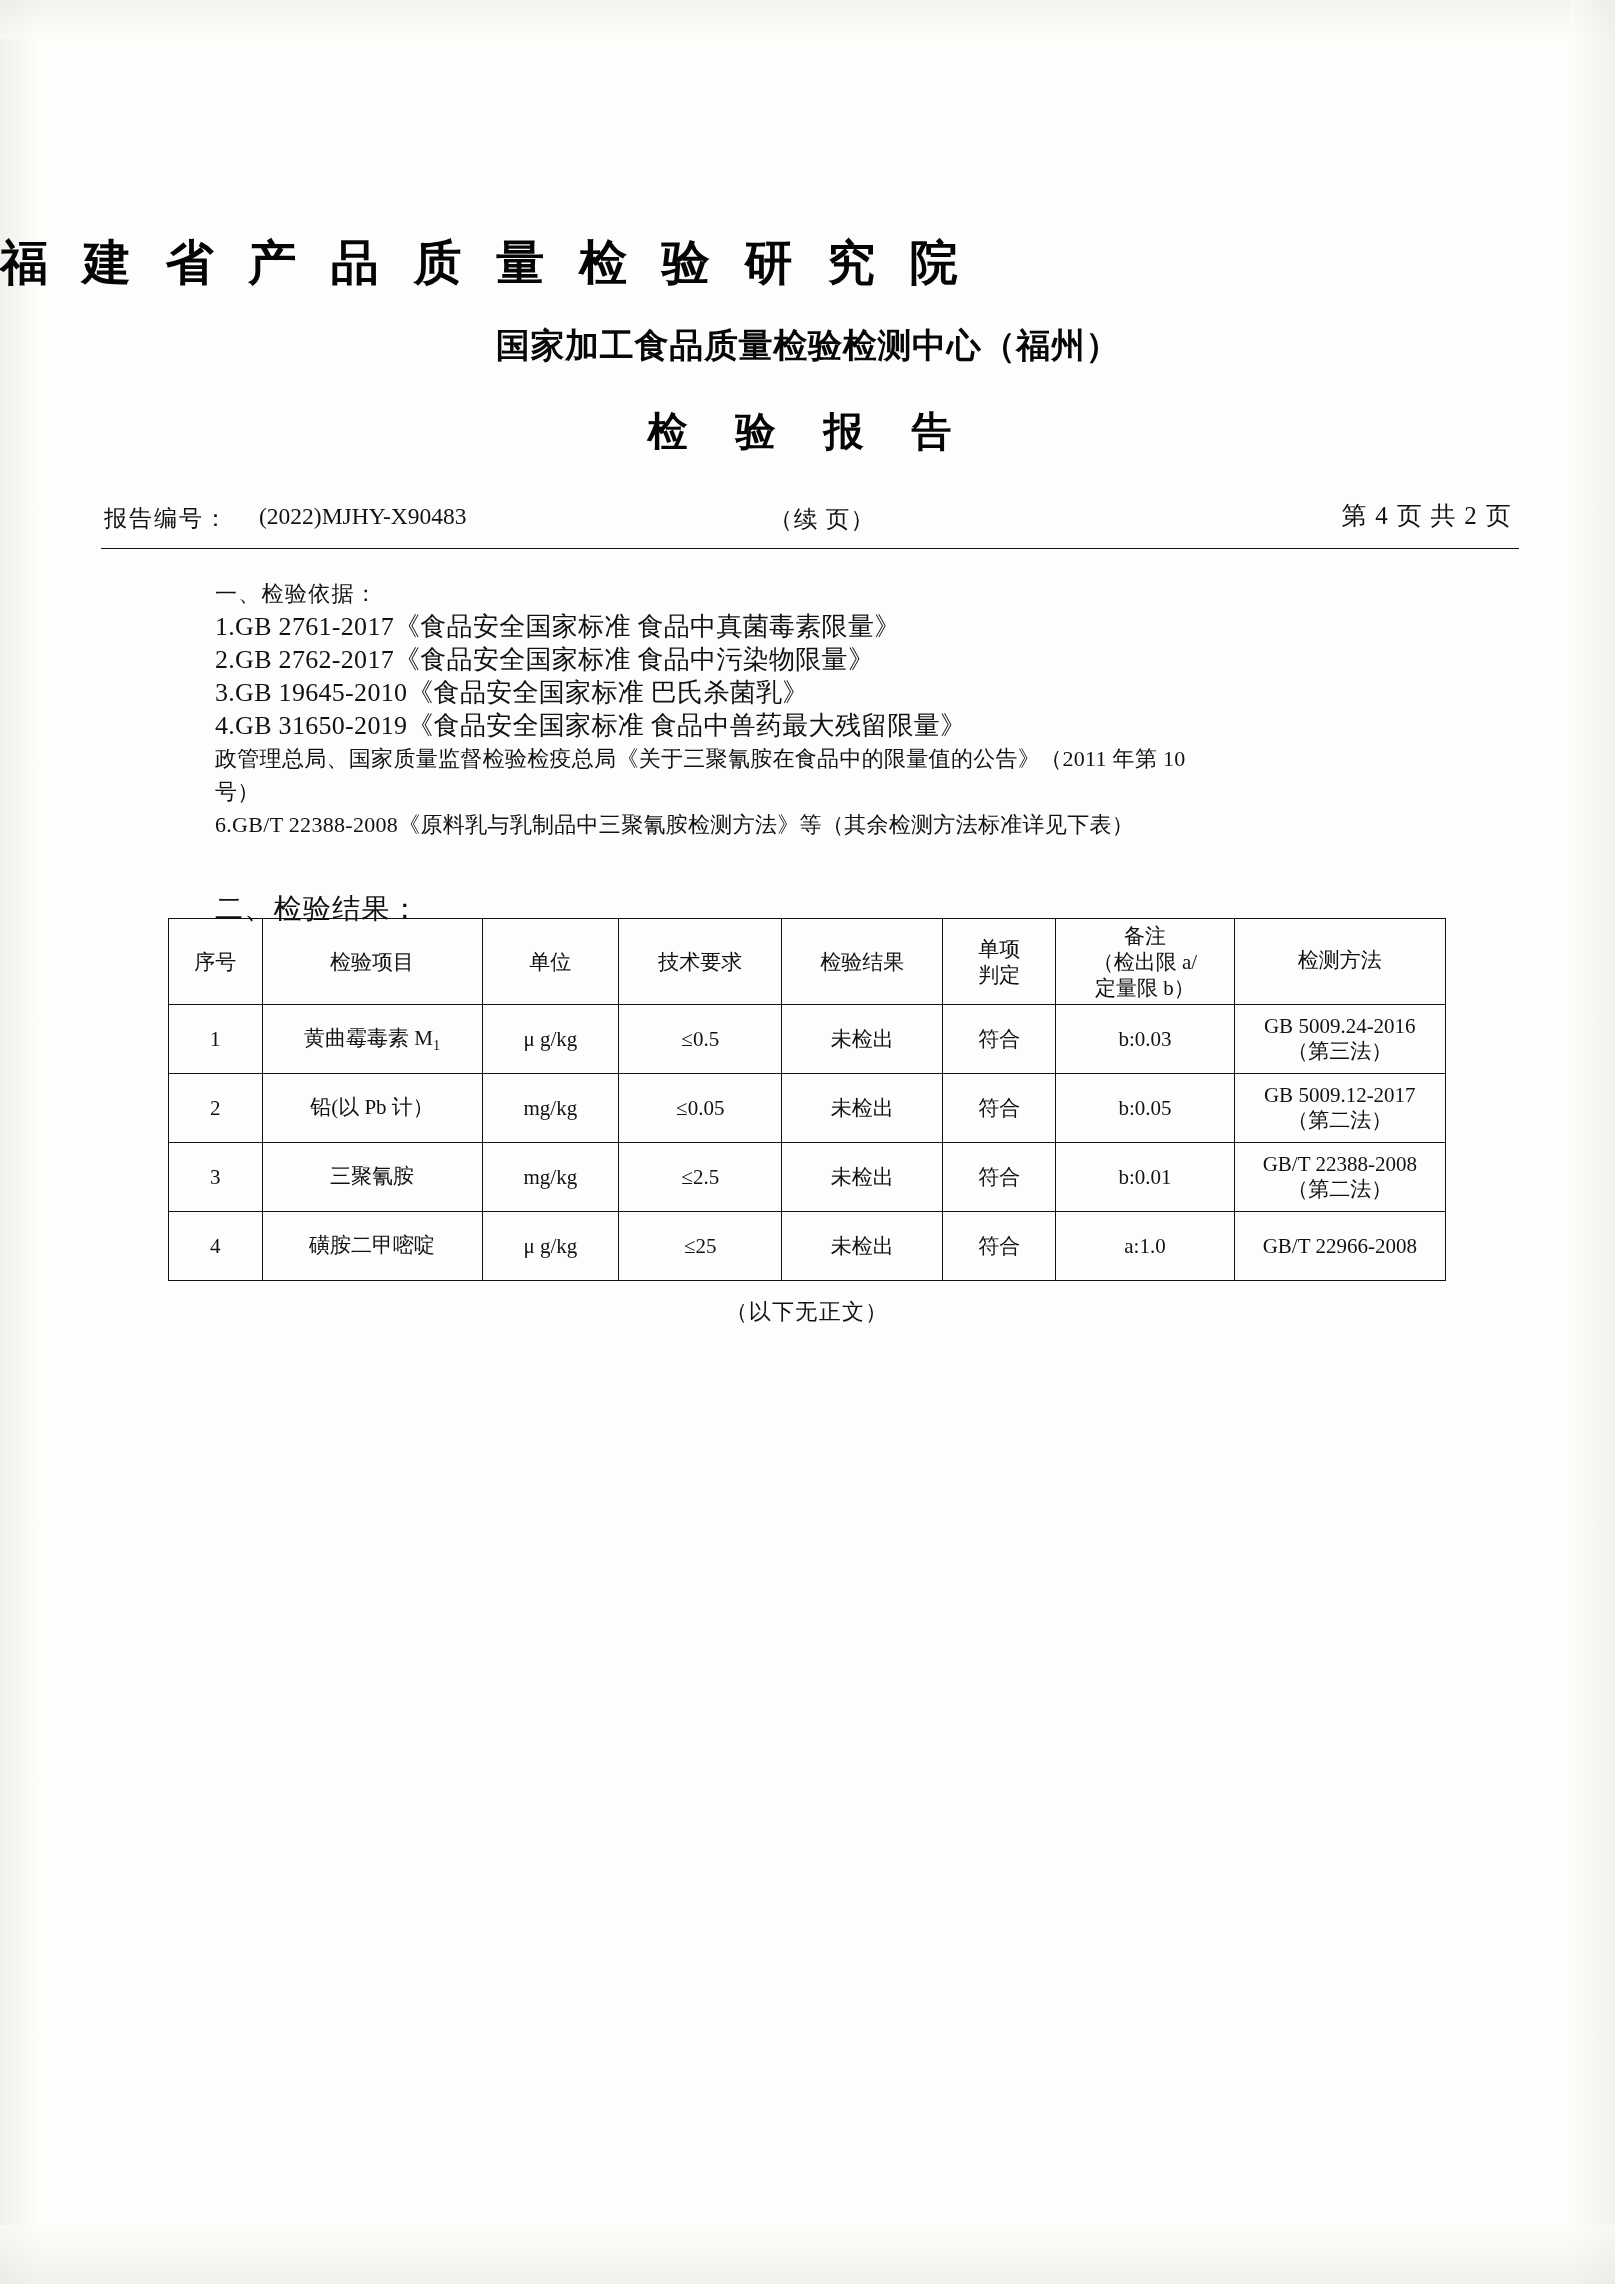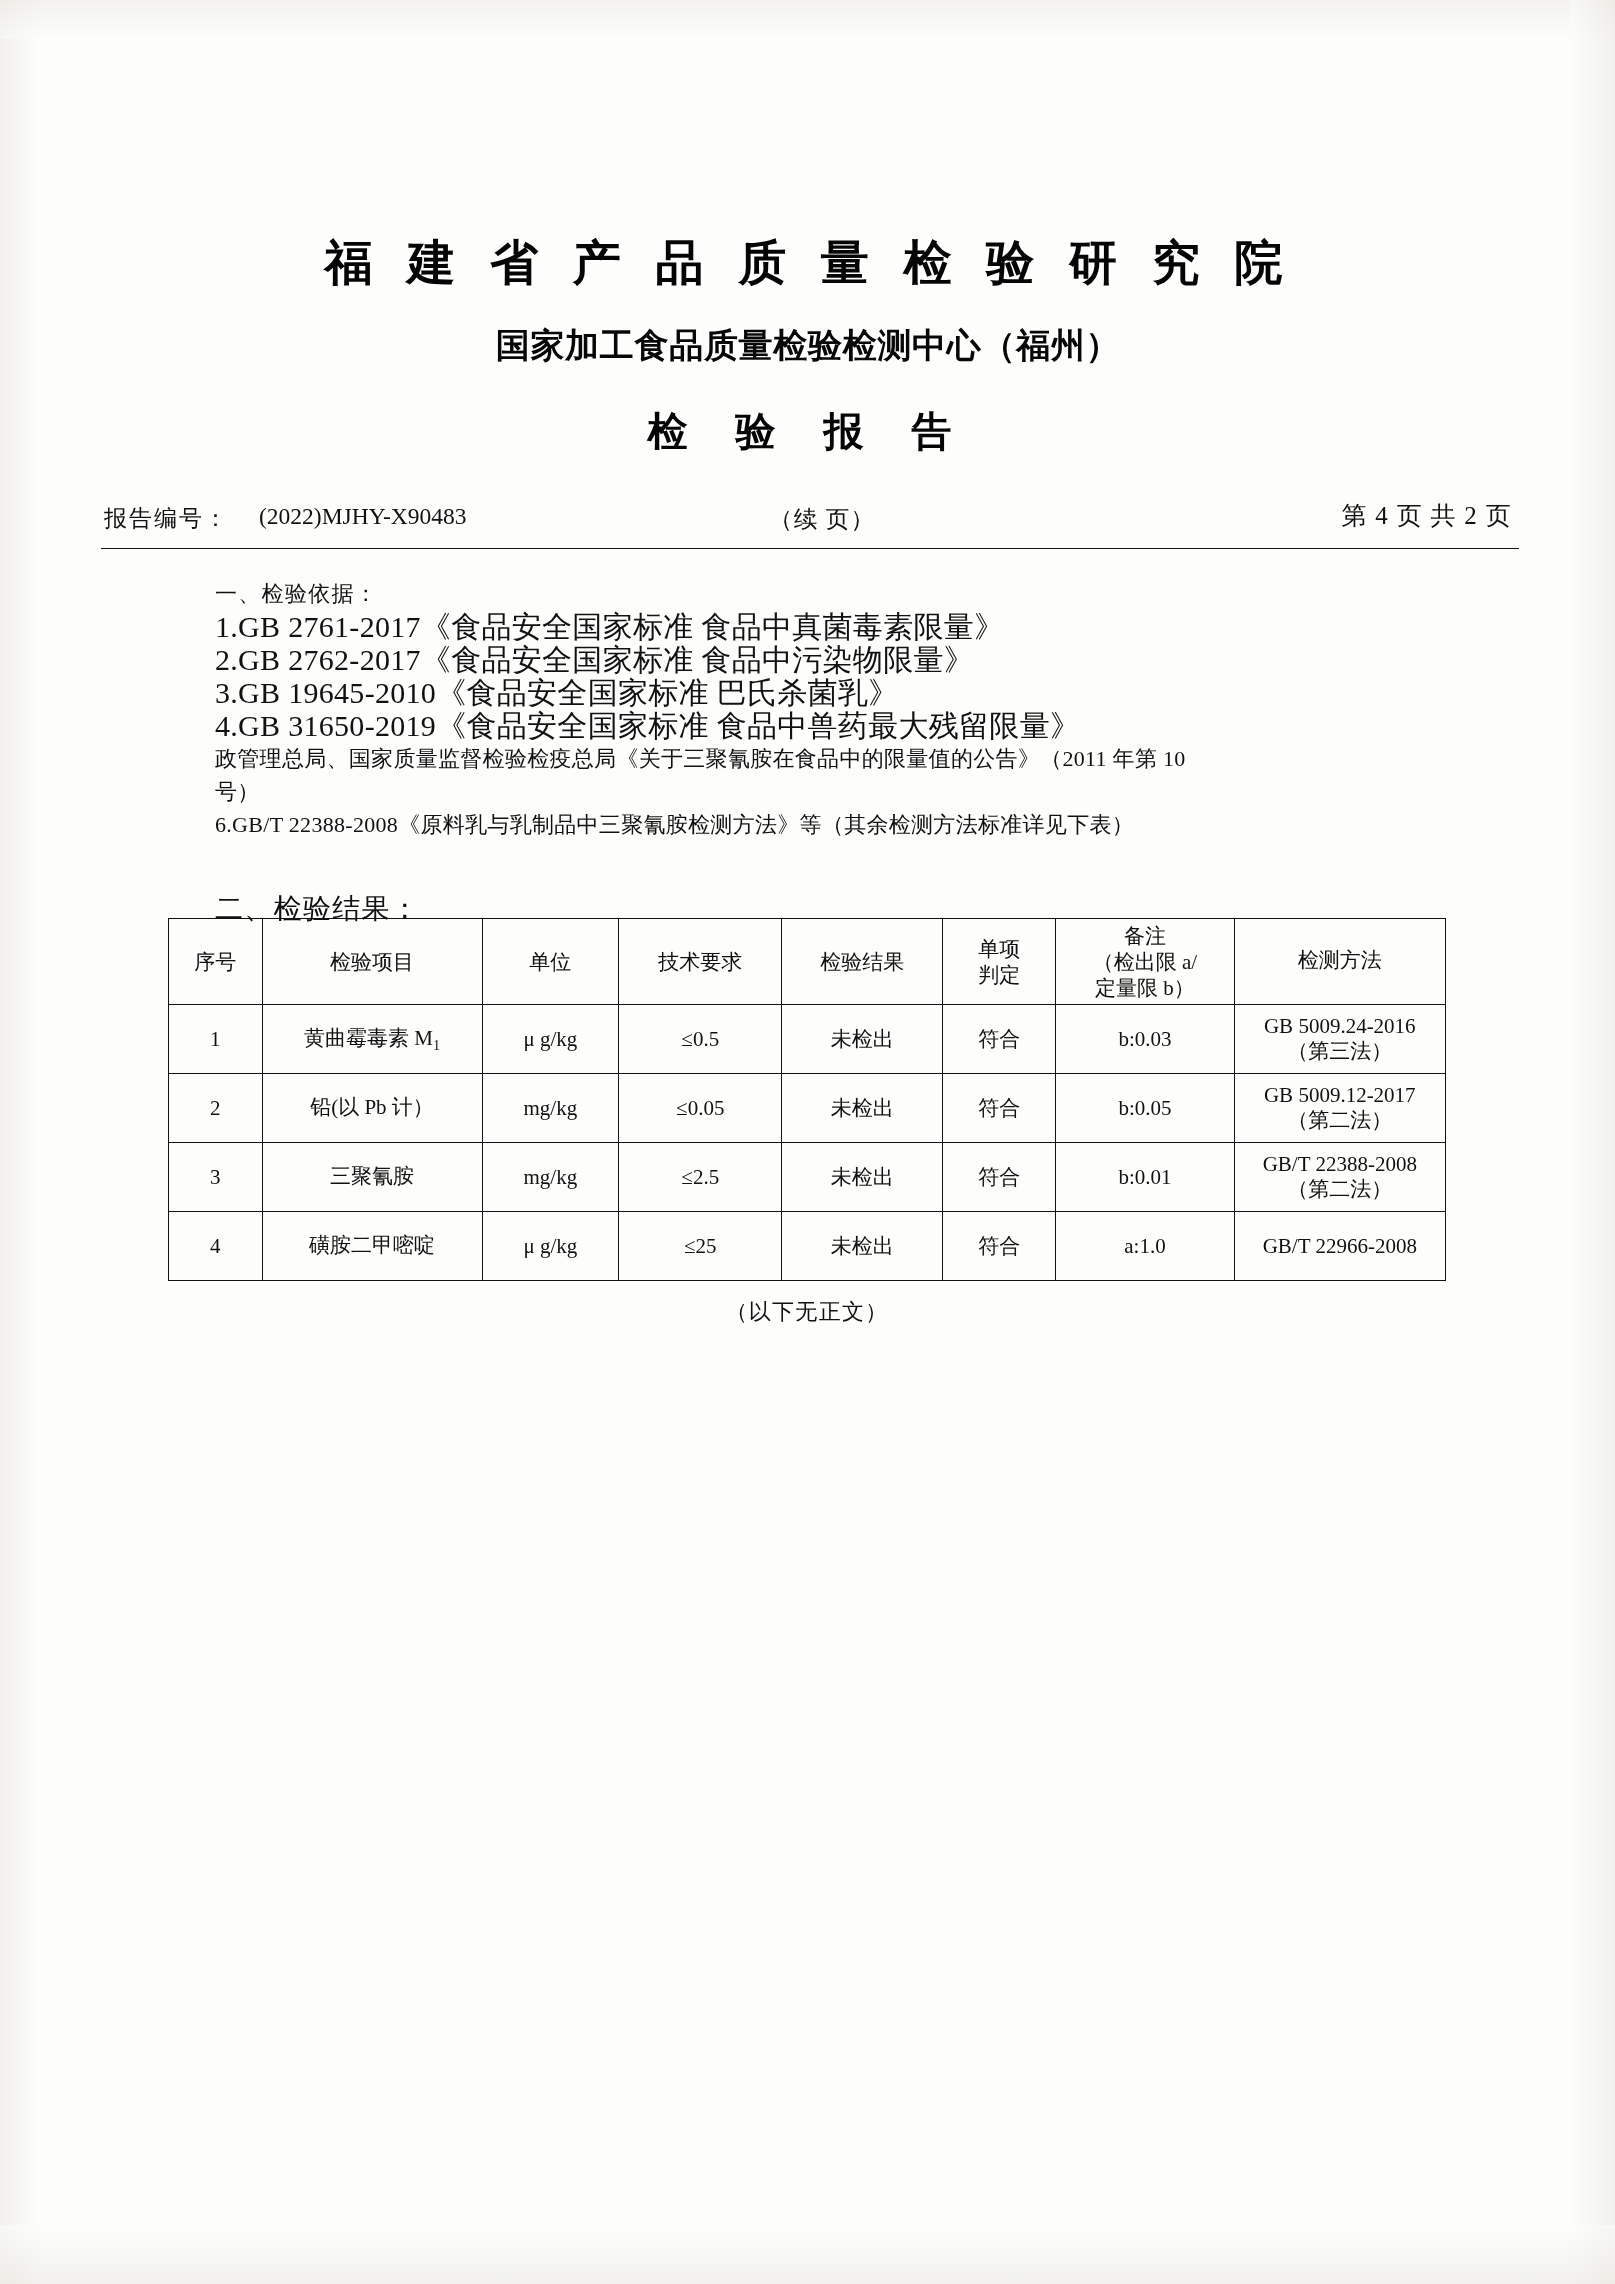--- a/index.html
+++ b/index.html
@@ -52,21 +52,20 @@
     position: absolute;
     left: 0; top: 0;
     width: 1616px;
     height: 2284px;
   }
 
   .title-main {
     position: absolute;
     left: 0; top: 231px;
     width: 1616px;
-    text-align: center;
     font-family: "DejaVu Serif", serif;
     font-weight: bold;
     font-size: 48px;
     letter-spacing: 9px;
     color: #050505;
   }
   .title-sub {
     position: absolute;
     left: 0; top: 323px;
     width: 1616px;
@@ -134,21 +133,21 @@
     left: 215px;
     width: 1297px;
     font-size: 22px;
     line-height: 33px;
   }
   .sec-heading {
     font-size: 22px;
     letter-spacing: 1.3px;
   }
   .ref-line {
-    font-size: 30px;
+    font-size: 26px;
     letter-spacing: 0.3px;
     white-space: nowrap;
   }
   .ref-wrap {
     font-size: 22px;
     letter-spacing: 0.3px;
   }
 
   .results-heading {
     position: absolute;

